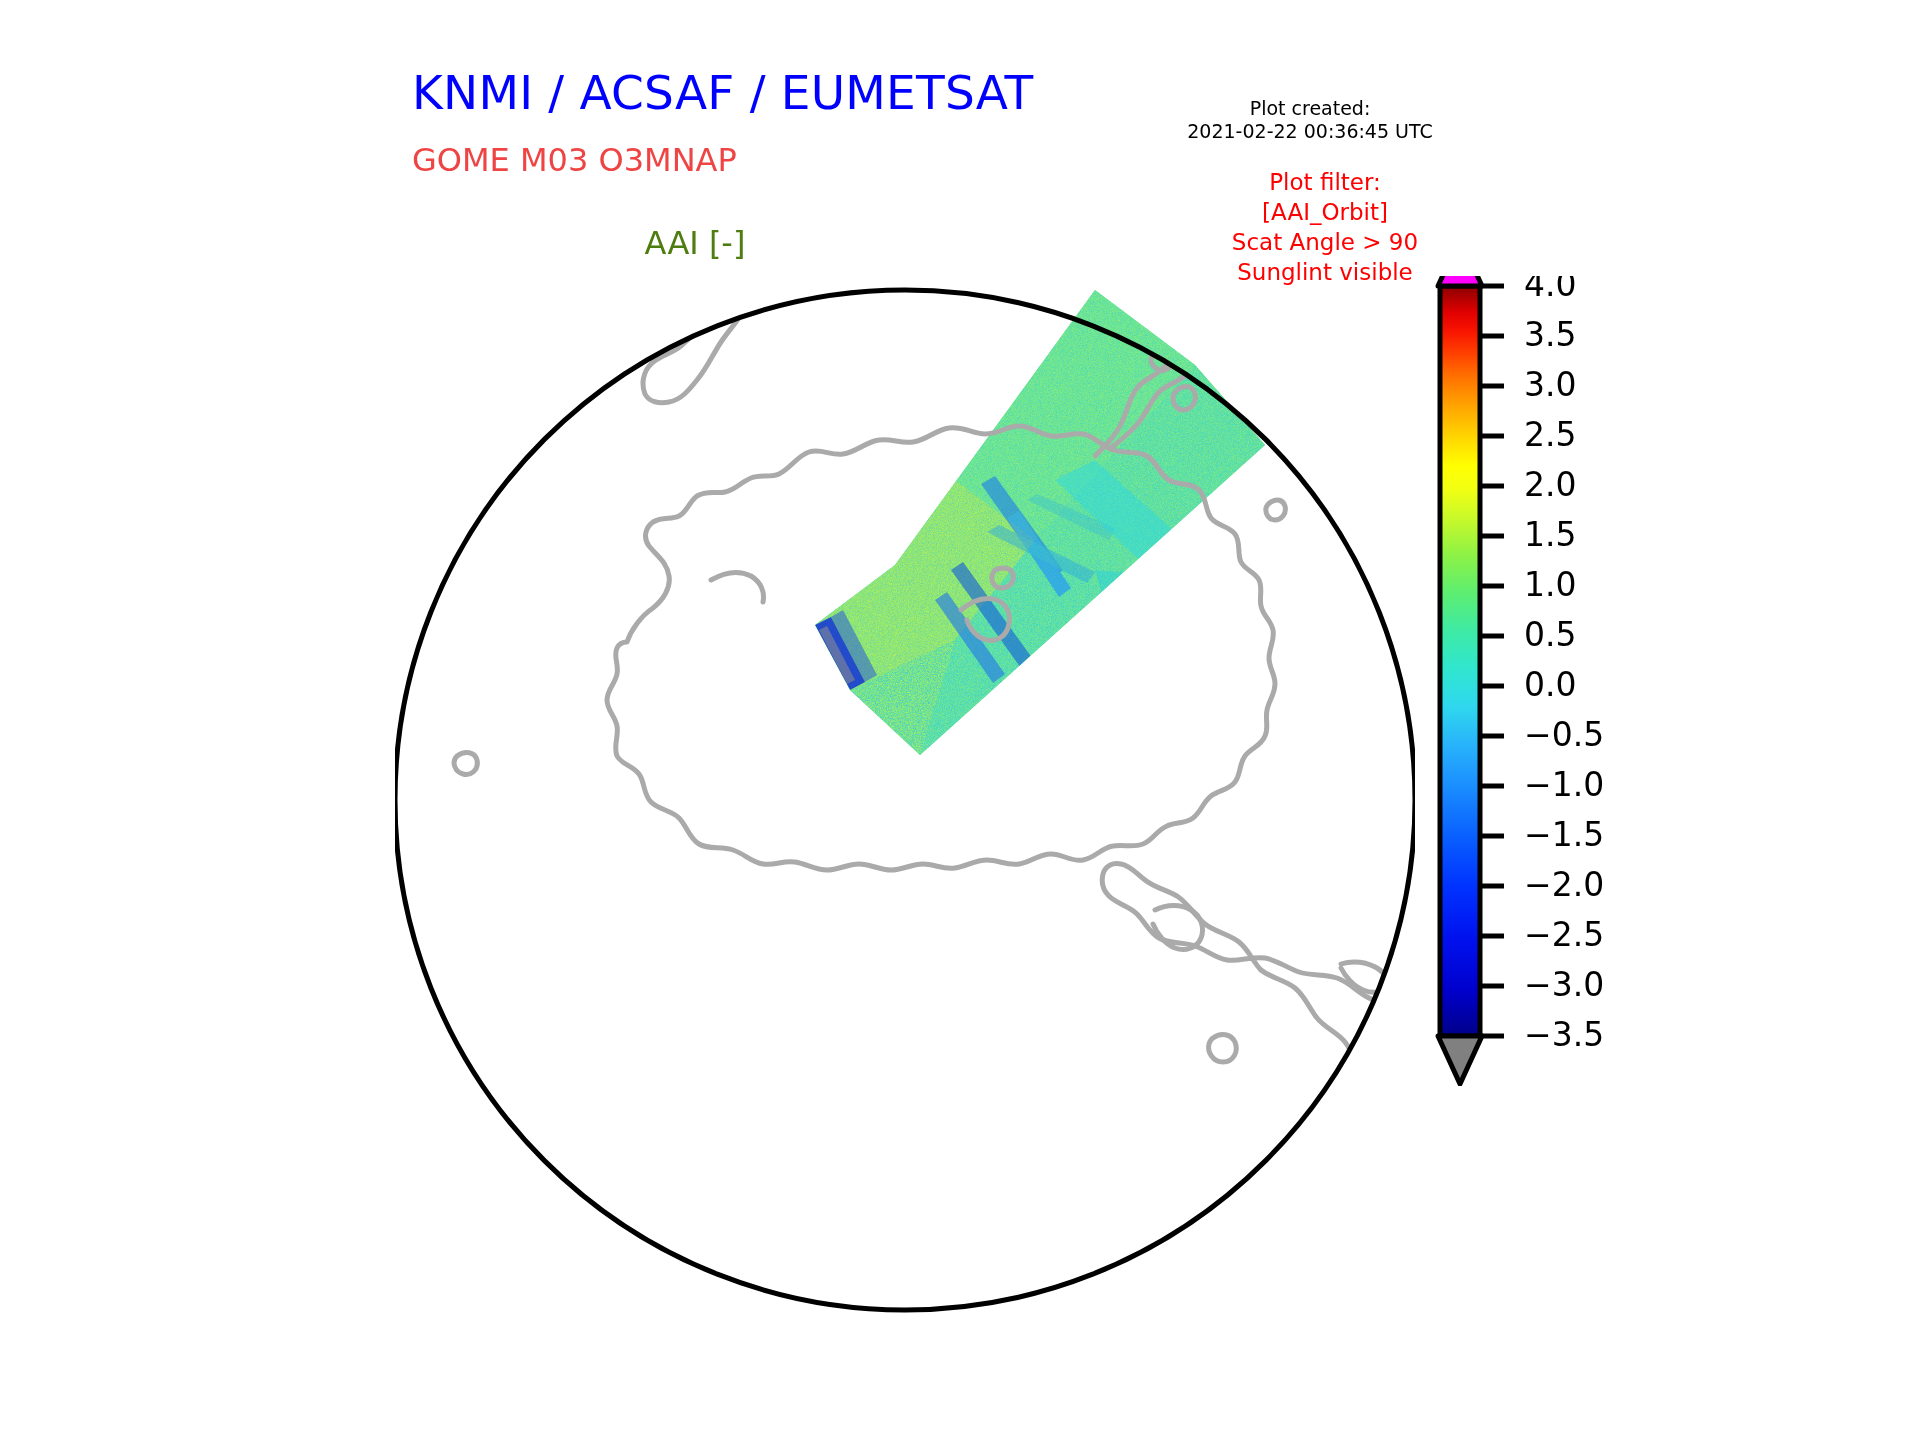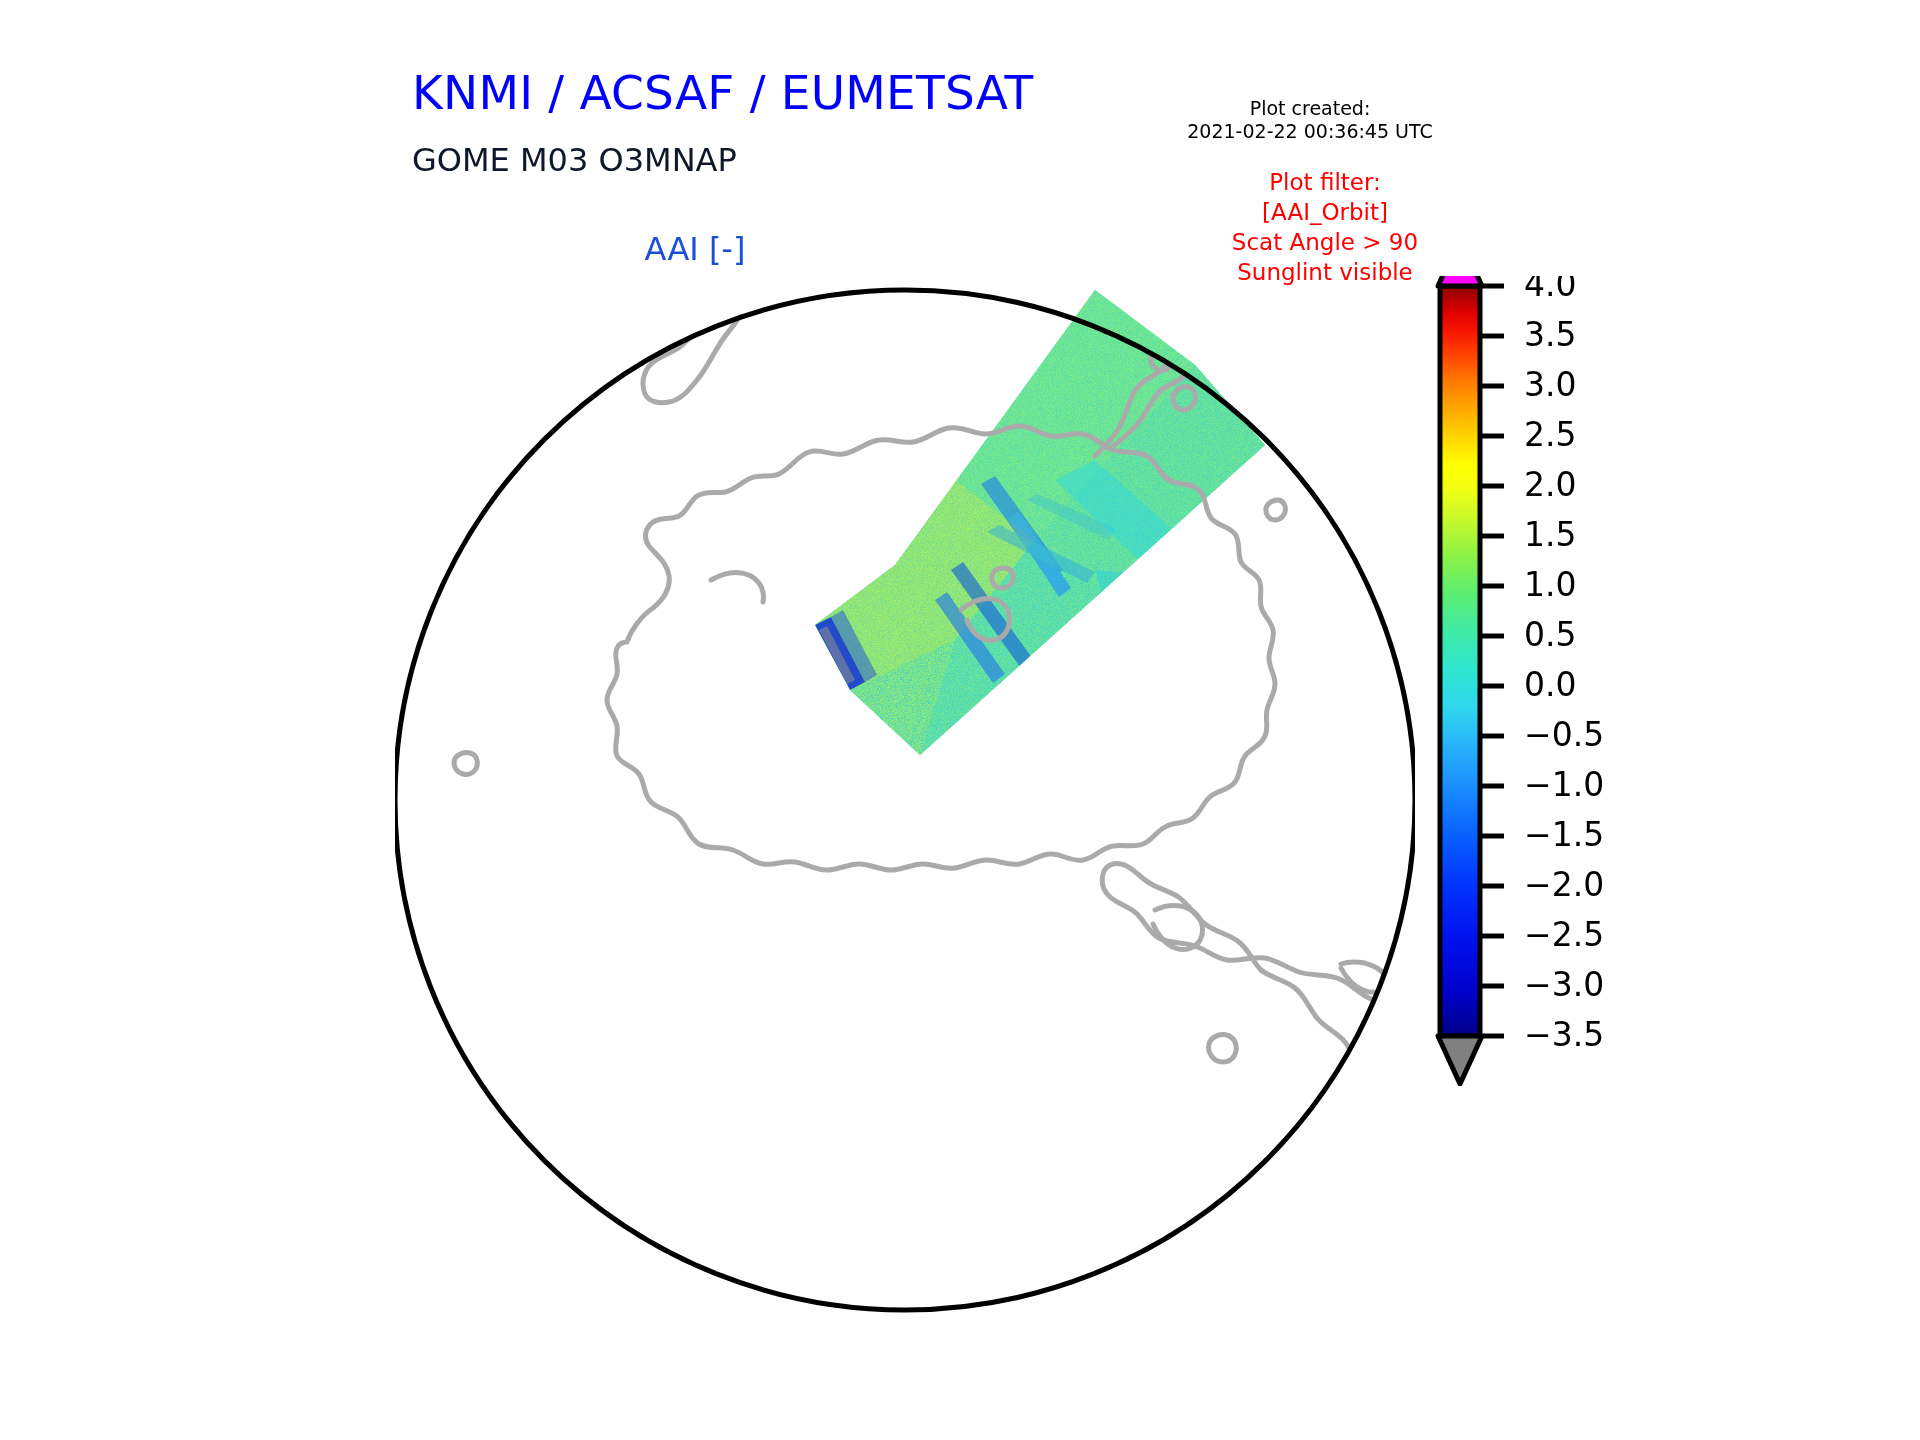--- a/index.html
+++ b/index.html
@@ -9,26 +9,26 @@
 
   .fig{position:absolute;left:0;top:0;width:1920px;height:1440px;background:#fff;}
 
   
   #org-title{position:absolute;left:412px;top:65px;font-size:47px;color:#0000ff;
              letter-spacing:.2px;white-space:nowrap;}
   #plot-created-block{position:absolute;left:1160px;top:60px;width:300px;
              text-align:center;font-size:19px;color:#000;line-height:1.22;margin-top:37px;}
   #plot-created-block div{white-space:nowrap;}
 
-  #instrument-title{position:absolute;left:412px;top:140px;font-size:32px;color:#0f172a;
+  #instrument-title{position:absolute;left:412px;top:140px;font-size:32px;color:#ef4444;
              white-space:nowrap;line-height:1.28;}
   #sensing-line{position:absolute;left:412px;top:185px;font-size:32px;color:#000;
              white-space:nowrap;}
-  #quantity-title{position:absolute;left:0px;top:230px;width:1390px;text-align:center;
-             font-size:32px;color:#1d4ed8;}
+  #quantity-title{position:absolute;left:0px;top:224px;width:1390px;text-align:center;
+             font-size:32px;color:#4d7c0f;}
 
   #plot-filter-block{position:absolute;left:1160px;top:168px;width:330px;text-align:center;
              font-size:23px;color:#ff0000;line-height:1.30;}
   #plot-filter-block div{white-space:nowrap;}
 
   
   #map-panel{position:absolute;left:395px;top:270px;width:1020px;height:1060px;}
   #map-svg{position:absolute;left:0;top:0;width:1020px;height:1060px;}
 
   

